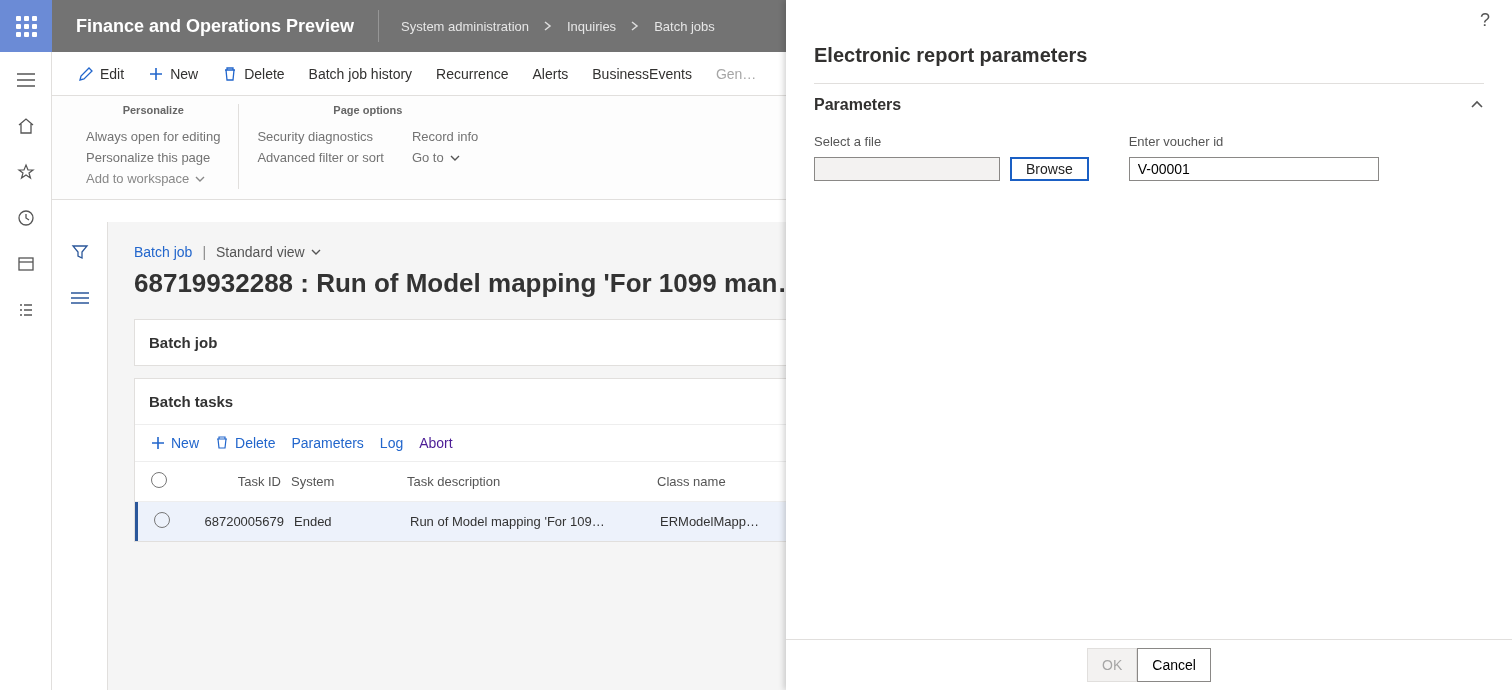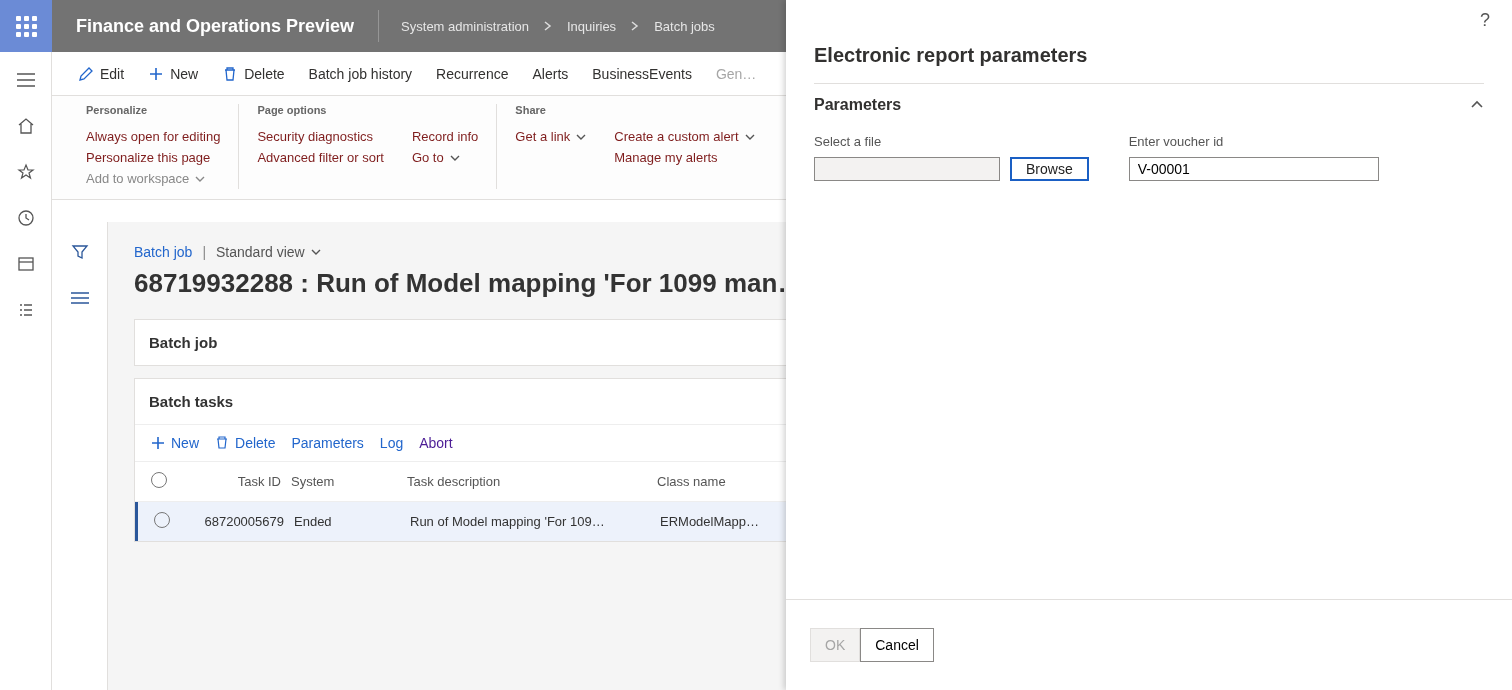--- a/index.html
+++ b/index.html
@@ -24,23 +24,23 @@
   
   .actionpane { position:absolute; top:52px; left:52px; right:12px; height:44px; background:#fff; border-bottom:1px solid #e1dfdd; display:flex; align-items:center; padding:0 14px; font-size:14px; color:#323130; }
   .actionpane .act { display:flex; align-items:center; gap:6px; padding:0 12px; cursor:pointer; color:#323130; }
   .actionpane .act.icon svg { color:#2266cc; }
   .actionpane .act.ghost { color:#a6a6a6; }
 
   
   .optstrip { position:absolute; top:96px; left:52px; right:0; background:#fdfdfd; border-bottom:1px solid #e1dfdd; padding:8px 16px 10px 16px; display:flex; }
   .optstrip .grp { padding:0 18px; }
   .optstrip .grp + .grp { border-left:1px solid #e1dfdd; }
-  .optstrip .grp-title { font-size:11px; color:#666; text-align:left; font-weight:600; margin-bottom:10px; }
+  .optstrip .grp-title { font-size:11px; color:#666; text-align:center; font-weight:600; margin-bottom:10px; }
   .optstrip .grp .cols { display:flex; gap:28px; }
-  .optstrip .item { font-size:13px; color:#7f1d1d; padding:3px 0; cursor:pointer; display:flex; align-items:center; gap:6px; white-space:nowrap; }
+  .optstrip .item { font-size:13px; color:#737373; padding:3px 0; cursor:pointer; display:flex; align-items:center; gap:6px; white-space:nowrap; }
   .optstrip .item.sub { color:#888; }
 
   
   .content { position:absolute; top:222px; left:52px; right:0; bottom:0; background:#f5f5f5; display:flex; overflow:hidden; }
   .sidefilter { width:56px; background:#fff; border-right:1px solid #e1dfdd; display:flex; flex-direction:column; align-items:center; padding-top:14px; gap:14px; }
   .sidefilter .sf-btn { width:32px; height:32px; display:flex; align-items:center; justify-content:center; color:#2b579a; cursor:pointer; }
   .main { flex:1; padding:22px 26px; overflow:hidden; }
   .crumb2 { font-size:14px; color:#2266cc; display:flex; align-items:center; gap:10px; }
   .crumb2 .sep { color:#888; }
   .crumb2 .view { color:#555; cursor:pointer; display:flex; align-items:center; gap:6px; }
@@ -72,21 +72,21 @@
   .fields { display:flex; gap:40px; }
   .field { display:flex; flex-direction:column; gap:8px; font-size:13px; }
   .row-inline { display:flex; gap:10px; }
   .field label { color:#555; }
   .field input[type="text"] { height:24px; font-size:14px; padding:0 8px; border:1px solid #8a8886; outline:none; }
   .field input[readonly] { background:#f3f2f1; }
   .browse-btn { height:24px; padding:0 14px; font-size:14px; background:#fff; border:2px solid #1a5fc4; color:#222; cursor:pointer; }
   .voucher input { width:250px; }
   .file-input { width:186px; }
 
-  .panel-footer { margin-top:auto; padding:28px 24px; display:flex; justify-content:flex-start; gap:0; border-top:1px solid #e1dfdd; }
+  .panel-footer { margin-top:auto; padding:8px 24px; display:flex; justify-content:center; gap:0; border-top:1px solid #e1dfdd; }
   .btn { height:34px; padding:0 14px; font-size:14px; border:1px solid #8a8886; background:#fff; cursor:pointer; }
   .btn.disabled { background:#f3f2f1; color:#a6a6a6; border-color:#e1dfdd; cursor:default; }
 
   svg { display:block; }
 </style>
 </head>
 <body>
 
 <div class="titlebar">
   <div class="waffle">
@@ -216,42 +216,20 @@
         <div class="item">Advanced filter or sort</div>
       </div>
       <div>
         <div class="item">Record info</div>
         <div class="item">
           <span>Go to</span>
           <svg width="10" height="10" viewBox="0 0 10 10">
               <path d="M1 3l4 4 4-4" stroke="#555" stroke-width="1.4" fill="none"></path>
             </svg>
         </div>
-      </div>
-    </div>
-  </div>
-  <div class="grp">
-    <div class="grp-title">Share</div>
-    <div class="cols">
-      <div>
-        <div class="item">
-          <span>Get a link</span>
-          <svg width="10" height="10" viewBox="0 0 10 10">
-              <path d="M1 3l4 4 4-4" stroke="#555" stroke-width="1.4" fill="none"></path>
-            </svg>
-        </div>
-      </div>
-      <div>
-        <div class="item">
-          <span>Create a custom alert</span>
-          <svg width="10" height="10" viewBox="0 0 10 10">
-              <path d="M1 3l4 4 4-4" stroke="#555" stroke-width="1.4" fill="none"></path>
-            </svg>
-        </div>
-        <div class="item">Manage my alerts</div>
       </div>
     </div>
   </div>
 </div>
 
 <div class="content">
   <div class="sidefilter">
     <div class="sf-btn">
       <svg width="18" height="18" viewBox="0 0 18 18">
           <path d="M2 3h14l-5 6v6l-4-2v-4z" stroke="#2b579a" stroke-width="1.3" fill="none"></path>

